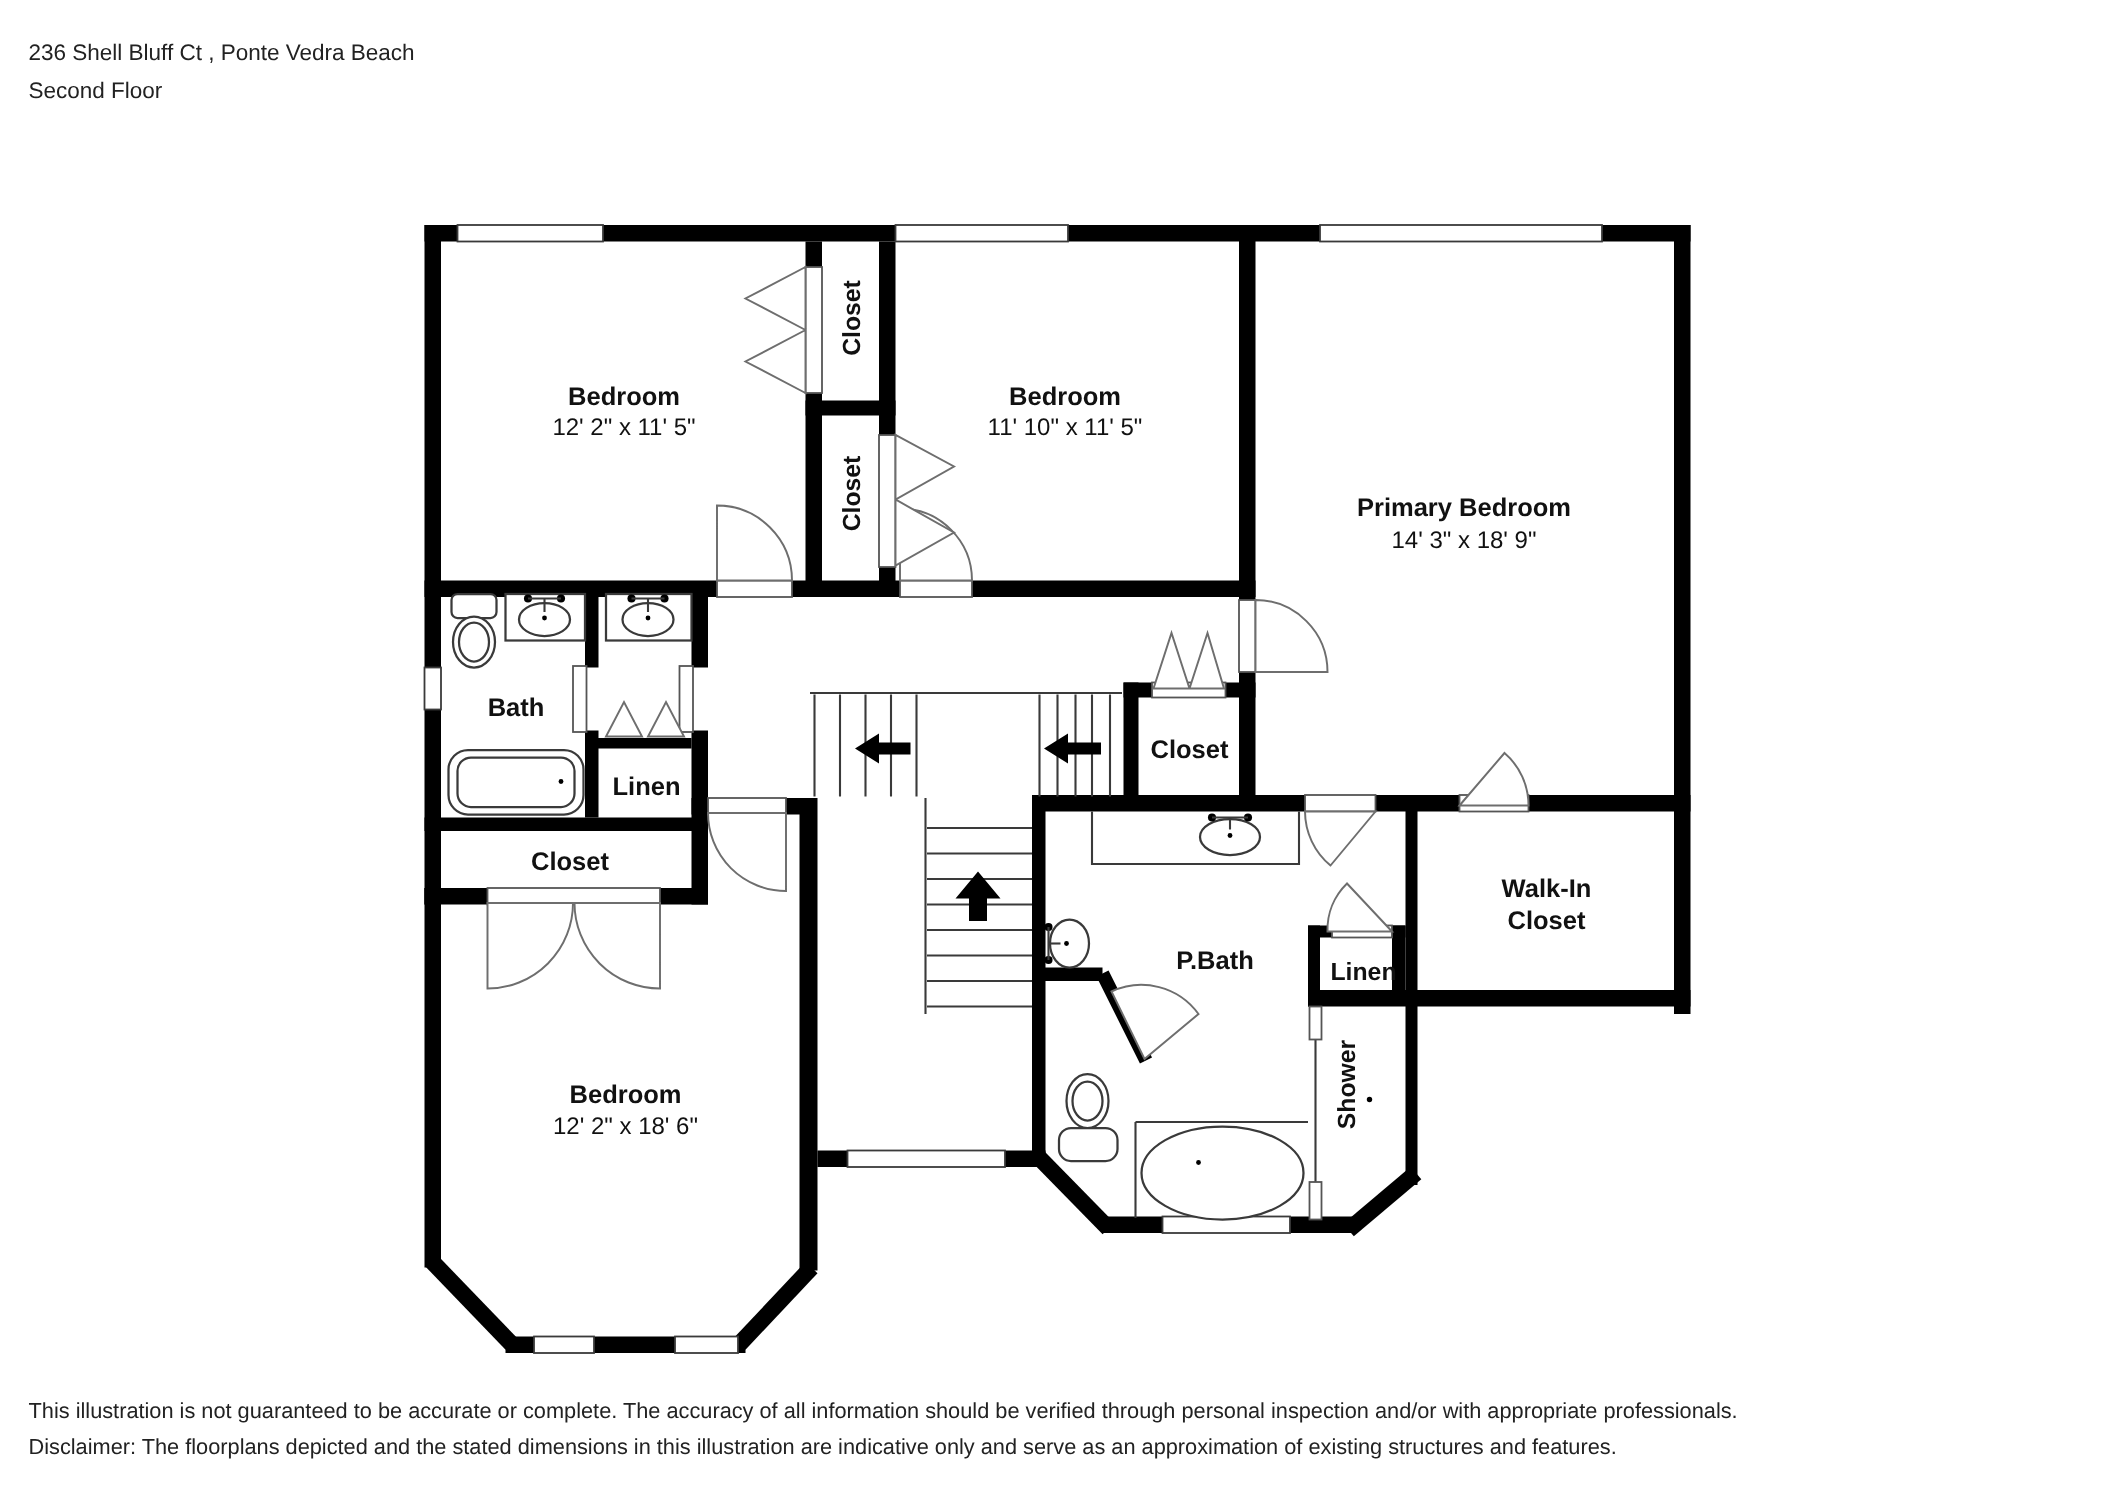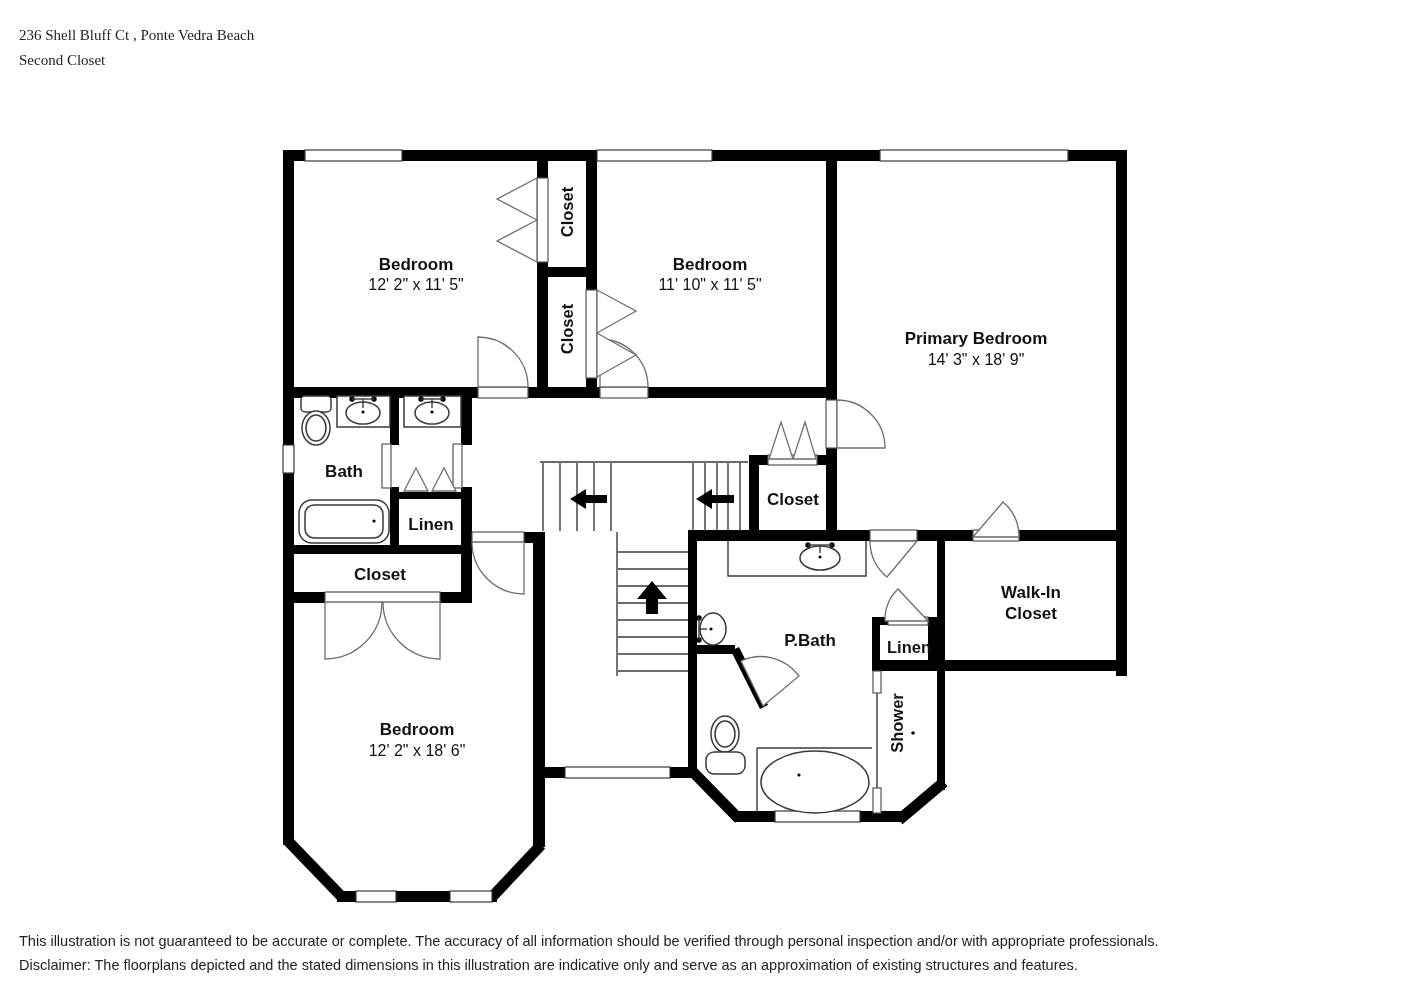--- a/index.html
+++ b/index.html
@@ -1,18 +1,18 @@
 <!DOCTYPE html>
 <html><head>
 <meta charset="utf-8">
 <style>
   html,body{margin:0;padding:0;background:#fff;}
   .page{position:relative;width:1414px;height:1000px;background:#fff;overflow:hidden;
         font-family:"Liberation Sans", sans-serif;color:#1c1c1c;}
-  .hdr{position:absolute;left:19px;top:23px;font-size:15px;line-height:25px;color:#222;font-family:Liberation Serif, serif;}
+  .hdr{position:absolute;left:19px;top:23px;font-size:15px;line-height:25px;color:#222;}
   .ftr{position:absolute;left:19px;top:929px;font-size:14.5px;line-height:24px;color:#222;}
   svg{position:absolute;left:0;top:0;}
   .wall{fill:#000;stroke:none;}
   .dwall{stroke:#000;fill:none;}
   .win{fill:#fff;stroke:#3a3a3a;stroke-width:1.2;}
   .leaf{fill:#fff;stroke:#555;stroke-width:1.2;}
   .thin{stroke:#3a3a3a;stroke-width:1.4;fill:none;}
   .arc{fill:#fff;stroke:#6e6e6e;stroke-width:1.3;}
   .fix{fill:#fff;stroke:#3a3a3a;stroke-width:1.5;}
   .dot{fill:#000;stroke:none;}
@@ -21,21 +21,21 @@
   .room-dims{font:400 16px "Liberation Sans",sans-serif;fill:#111;text-anchor:middle;}
   .room-small{font:700 16.5px "Liberation Sans",sans-serif;fill:#111;text-anchor:middle;}
 </style>
 </head>
 <body>
 
 <div class="page">
 
   <div class="hdr">
     <div>236 Shell Bluff Ct , Ponte Vedra Beach</div>
-    <div>Second Closet</div>
+    <div>Second Floor</div>
   </div>
 
   <svg width="1414" height="1000" viewBox="0 0 1414 1000">
 
     <g>
 
       <rect class="wall" x="283" y="150" width="844" height="11"></rect>
 
       <rect class="wall" x="283" y="150" width="11" height="453"></rect>
 

